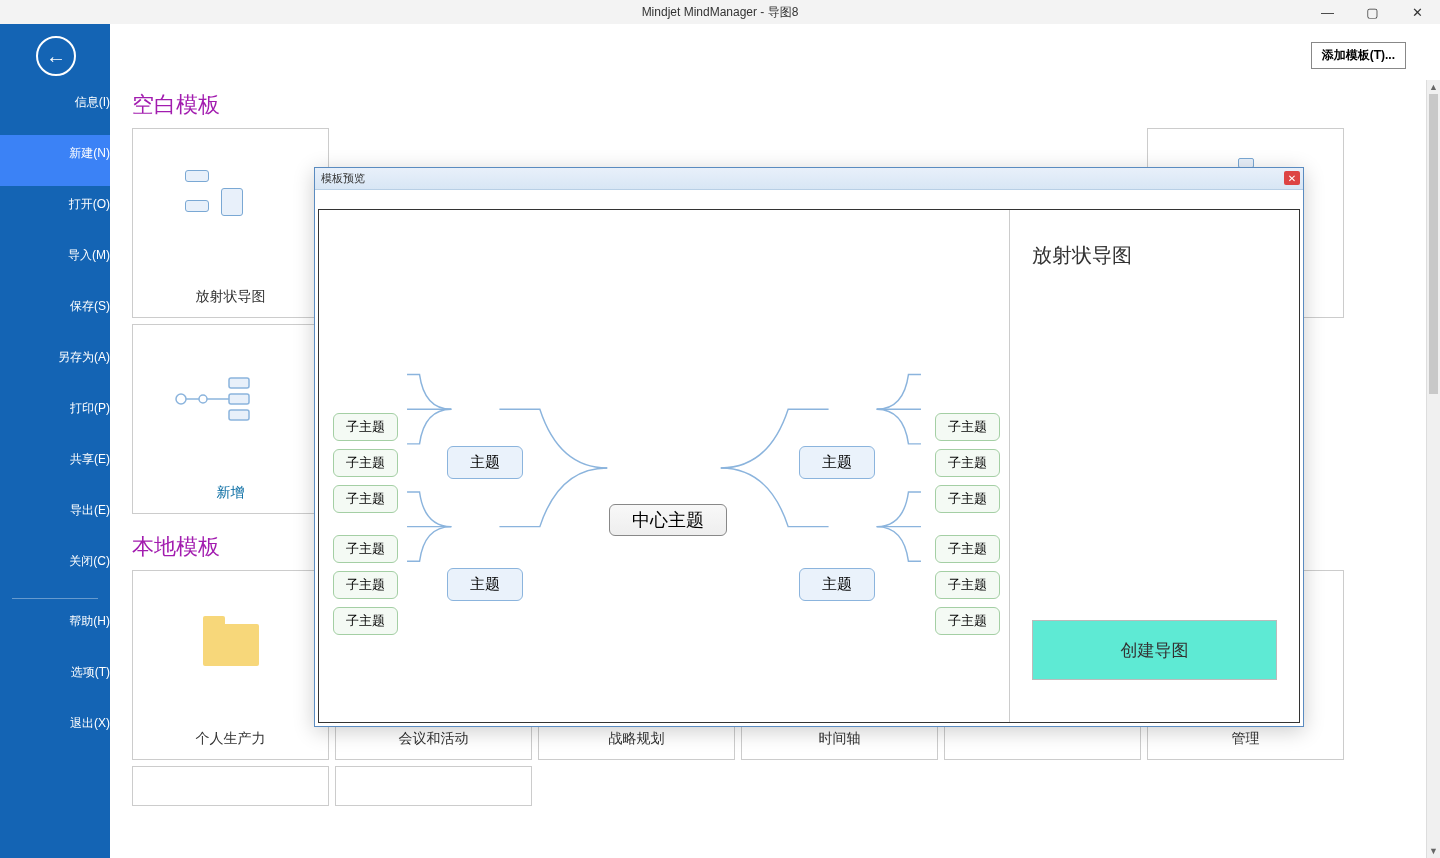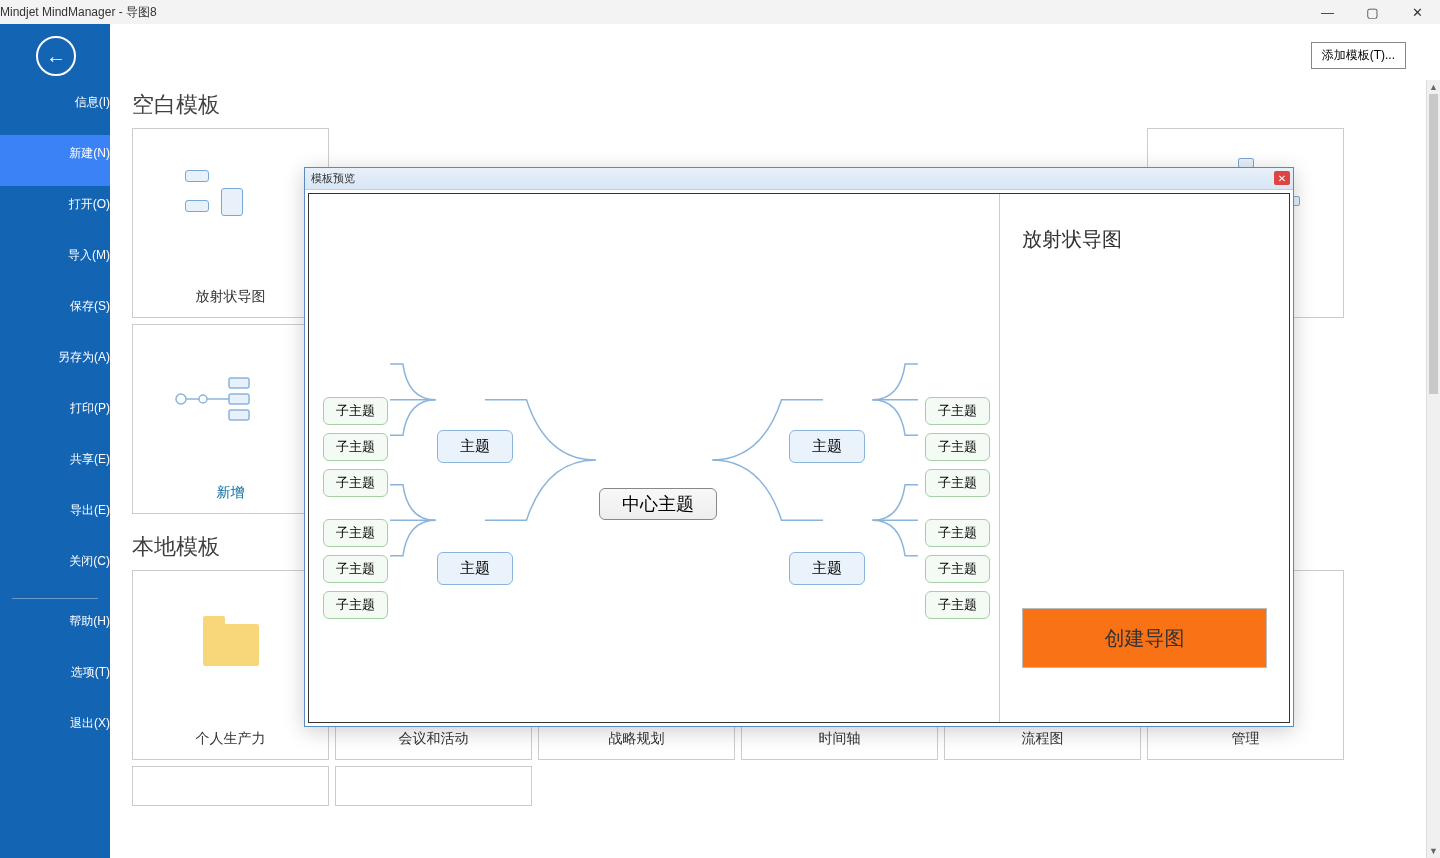--- a/index.html
+++ b/index.html
@@ -1,68 +1,68 @@
 <!DOCTYPE html>
 <html><head>
 <meta charset="utf-8">
 <style>
 * { margin: 0; padding: 0; box-sizing: border-box; font-family: "Microsoft YaHei", "Segoe UI", sans-serif; }
 body { width: 1440px; height: 858px; overflow: hidden; background: #fff; position: relative; }
 
 
-.titlebar { height: 24px; background: #f3f3f3; display: flex; align-items: center; justify-content: flex-start; position: relative; font-size: 12px; color: #333; }
+.titlebar { height: 24px; background: #f3f3f3; display: flex; align-items: center; justify-content: center; position: relative; font-size: 12px; color: #333; }
 .titlebar .wincontrols { position: absolute; right: 0; top: 0; display: flex; }
 .titlebar .wincontrols div { width: 45px; height: 24px; display: flex; align-items: center; justify-content: center; color: #333; font-size: 13px; }
 
 .app { display: flex; height: 834px; }
 
 
 .sidebar { width: 110px; background: #1464b4; color: #fff; display: flex; flex-direction: column; font-size: 12px; }
 .sidebar .backbtn { width: 40px; height: 40px; border: 2px solid #fff; border-radius: 50%; margin: 12px auto 8px 36px; display: flex; align-items: center; justify-content: center; font-size: 20px; }
 .sidebar .item { padding: 10px 0 24px 26px; cursor: pointer; text-align: right; }
 .sidebar .item.active { background: #3b82f6; }
 .sidebar .divider { height: 1px; background: rgba(255,255,255,.35); margin: 4px 12px; }
 
 
 .main { flex: 1; background: #fff; position: relative; }
 .breadcrumb { display: flex; align-items: center; padding: 18px 22px 10px; gap: 12px; }
 .breadcrumb .home-ic { width: 22px; height: 22px; color: #555; }
 .breadcrumb .crumb { font-size: 20px; color: #444; }
 .breadcrumb .arrow { color: #666; font-size: 13px; }
-.addbtn { position: absolute; right: 34px; top: 18px; border: 1px solid #888; background: #fff; padding: 4px 10px; font-size: 12px; }
+.addbtn { position: absolute; right: 34px; top: 18px; border: 1px solid #888; background: #fff; padding: 4px 10px; font-size: 12px; font-weight: bold; }
 
 .scroll { position: absolute; left: 0; right: 14px; top: 56px; bottom: 0; padding: 0 22px; }
-.section-title { font-size: 22px; color: #404040; margin: 10px 0 8px; font-weight: normal; }
+.section-title { font-size: 22px; color: #a21caf; margin: 10px 0 8px; font-weight: normal; }
 .tiles { display: flex; gap: 6px; flex-wrap: wrap; }
 .tile { width: 197px; height: 190px; border: 1px solid #ccc; display: flex; flex-direction: column; }
 .tile .preview { flex: 1; display: flex; align-items: center; justify-content: center; }
 .tile .label { height: 40px; display: flex; align-items: center; justify-content: center; font-size: 14px; color: #333; }
 .tile.green .label { color: #0369a1; }
 
 
 .mini-radial, .mini-right, .mini-org, .mini-tree, .mini-concept, .mini-time { width: 140px; height: 90px; position: relative; }
 .mini-radial .box, .mini-right .box, .mini-org .box, .mini-tree .box, .mini-concept .box { position: absolute; border: 1.5px solid #7aa8d4; border-radius: 3px; background: #e8f0fa; }
 
 .folder-ic { width: 56px; height: 42px; background: #f7d77a; border-radius: 2px; position: relative; }
 .folder-ic::before { content: ""; position: absolute; top: -8px; left: 0; width: 22px; height: 10px; background: #f7d77a; border-radius: 2px 2px 0 0; }
 
 .scrollbar { position: absolute; right: 0; top: 56px; bottom: 0; width: 14px; background: #f0f0f0; border-left: 1px solid #ddd; }
 .scrollbar .arrow { height: 14px; display: flex; align-items: center; justify-content: center; font-size: 9px; color: #666; }
 .scrollbar .thumb { position: absolute; top: 14px; left: 2px; right: 2px; height: 300px; background: #c8c8c8; }
 
 
-.modal { position: absolute; left: 304px; top: 167px; width: 990px; height: 560px; background: #fff; border: 1px solid #5a8bc0; box-shadow: 0 4px 20px rgba(0,0,0,.2); display: flex; flex-direction: column; }
+.modal { position: absolute; left: 314px; top: 167px; width: 990px; height: 560px; background: #fff; border: 1px solid #5a8bc0; box-shadow: 0 4px 20px rgba(0,0,0,.2); display: flex; flex-direction: column; gap: 16px; }
 .modal-title { height: 22px; background: linear-gradient(#e8f0fa, #d8e6f5); border-bottom: 1px solid #b8cfe5; display: flex; align-items: center; padding: 0 6px; font-size: 11px; color: #333; position: relative; }
 .modal-title .closebtn { position: absolute; right: 3px; top: 3px; width: 16px; height: 14px; background: #d44; color: #fff; font-size: 10px; display: flex; align-items: center; justify-content: center; border-radius: 2px; }
 .modal-body { flex: 1; display: flex; border: 1px solid #333; margin: 3px; }
 .diagram-pane { flex: 1; position: relative; background: #fff; }
 .info-pane { width: 290px; border-left: 1px solid #ccc; padding: 32px 22px; display: flex; flex-direction: column; }
 .info-pane h2 { font-size: 20px; font-weight: normal; color: #333; margin-bottom: 18px; }
 .info-pane p { font-size: 14px; color: #333; line-height: 1.5; }
-.info-pane .createbtn { margin-top: auto; margin-bottom: 22px; background: #f97316; border: 1px solid #bbb; height: 60px; display: flex; align-items: center; justify-content: center; font-size: 20px; color: #333; }
+.info-pane .createbtn { margin-top: auto; margin-bottom: 10px; background: #5eead4; border: 1px solid #bbb; height: 60px; display: flex; align-items: center; justify-content: center; font-size: 17px; color: #333; }
 
 
 .node { position: absolute; border-radius: 6px; display: flex; align-items: center; justify-content: center; font-size: 14px; padding: 5px 16px; margin-top: 44px; }
 .center-node { background: linear-gradient(#f8f8f8,#eee); border: 1.5px solid #888; font-size: 18px; padding: 3px 22px; }
 .topic-node { background: #eaf2fb; border: 1.5px solid #8bb4dd; padding: 6px 22px; font-size: 15px; }
 .sub-node { background: #f4faf4; border: 1.5px solid #a4cfa4; font-size: 13px; padding: 4px 12px; }
 .connector { position: absolute; pointer-events: none; }
 
 
 .concept-circle { width: 24px; height: 24px; border: 2px solid #9bb8d8; border-radius: 50%; background: #fff; position: absolute; top: 33px; left: 58px; }
@@ -185,21 +185,20 @@
         <div class="tile">
             <div class="preview">
               <div class="folder-ic"></div>
             </div>
             <div class="label">时间轴</div>
           </div>
         <div class="tile">
             <div class="preview">
               <div class="folder-ic"></div>
             </div>
-            <div class="label">流程图</div>
           </div>
         <div class="tile">
             <div class="preview">
               <div class="folder-ic"></div>
             </div>
             <div class="label">管理</div>
           </div>
       </div>
       <div class="tiles" style="margin-top:6px">
         <div class="tile" style="height:40px"></div>

